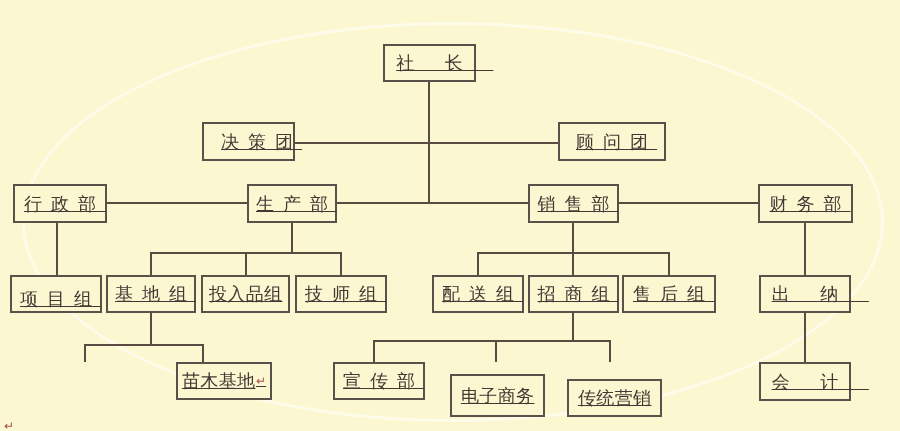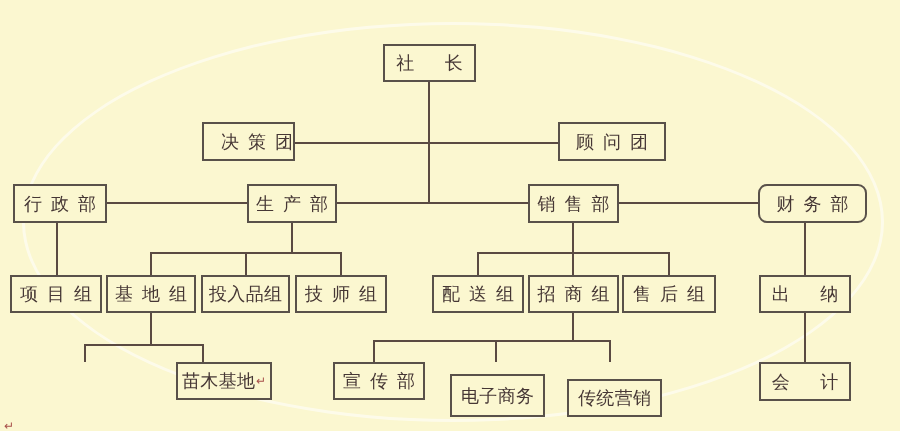--- a/index.html
+++ b/index.html
@@ -34,20 +34,21 @@
     border: 2px solid #59514a;
     background: #fbf7d0;
     display: flex;
     align-items: center;
     justify-content: center;
     z-index: 2;
     box-sizing: border-box;
     color: #463735;
     font-size: 18px;
     white-space: nowrap;
+    text-decoration: underline;
   }
   .ls2 { letter-spacing: 1.7em; margin-right: -1.7em; }
   .ls3 { letter-spacing: 0.5em;  margin-right: -0.5em; }
   .ls4 { letter-spacing: 0.02em; margin-right: -0.02em; }
   .retmark {
     color: #a8504a;
     font-size: 12px;
     margin-left: 1px;
     letter-spacing: 0;
   }
@@ -107,25 +108,25 @@
 
   <div class="node" style="left:13px;top:184px;width:94px;height:39px;">
     <span class="ls3">行政部</span>
   </div>
   <div class="node" style="left:247px;top:184px;width:90px;height:39px;">
     <span class="ls3">生产部</span>
   </div>
   <div class="node" style="left:528px;top:184px;width:91px;height:39px;">
     <span class="ls3">销售部</span>
   </div>
-  <div class="node" style="left:758px;top:184px;width:109px;height:39px;border-radius:9px;">
+  <div class="node" style="left:758px;top:184px;width:95px;height:39px;">
     <span class="ls3">财务部</span>
   </div>
 
-  <div class="node" style="left:10px;top:275px;width:92px;height:38px;">
+  <div class="node" style="left:10px;top:275px;width:92px;height:38px;align-items:flex-end;">
     <span class="ls3">项目组</span>
   </div>
   <div class="node" style="left:106px;top:275px;width:90px;height:38px;">
     <span class="ls3">基地组</span>
   </div>
   <div class="node" style="left:201px;top:275px;width:89px;height:38px;">
     <span class="ls4">投入品组</span>
   </div>
   <div class="node" style="left:295px;top:275px;width:92px;height:38px;">
     <span class="ls3">技师组</span>

